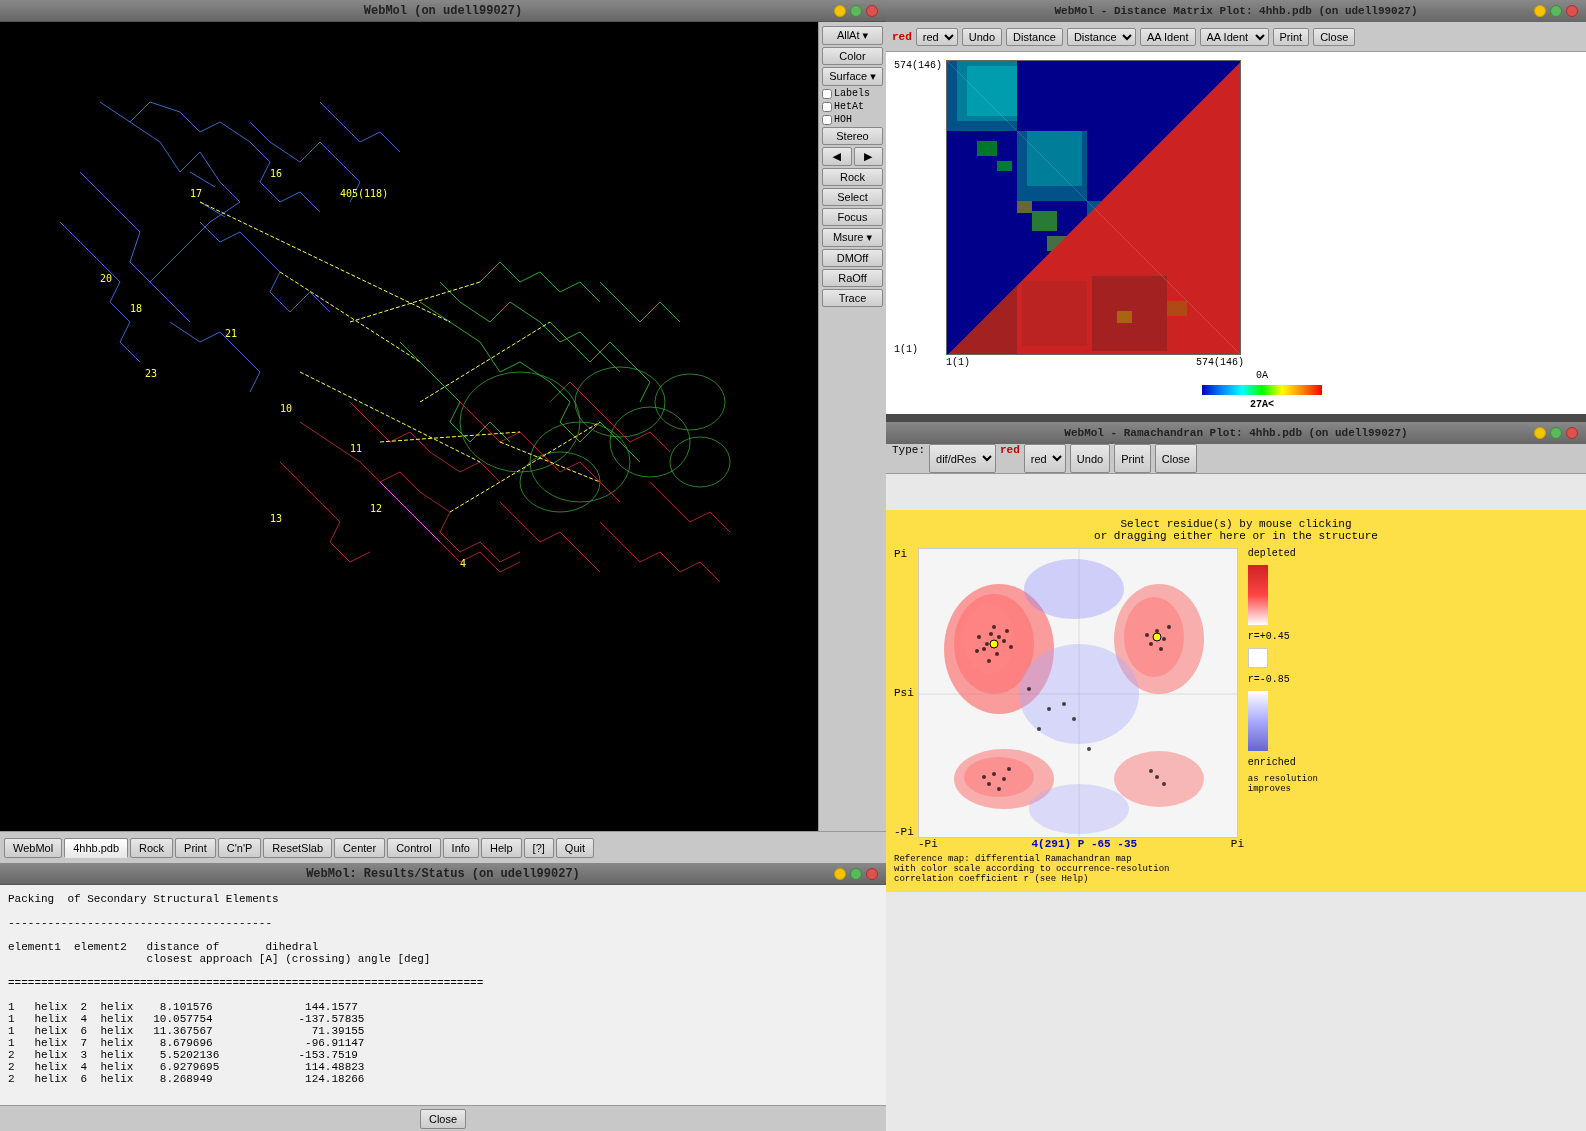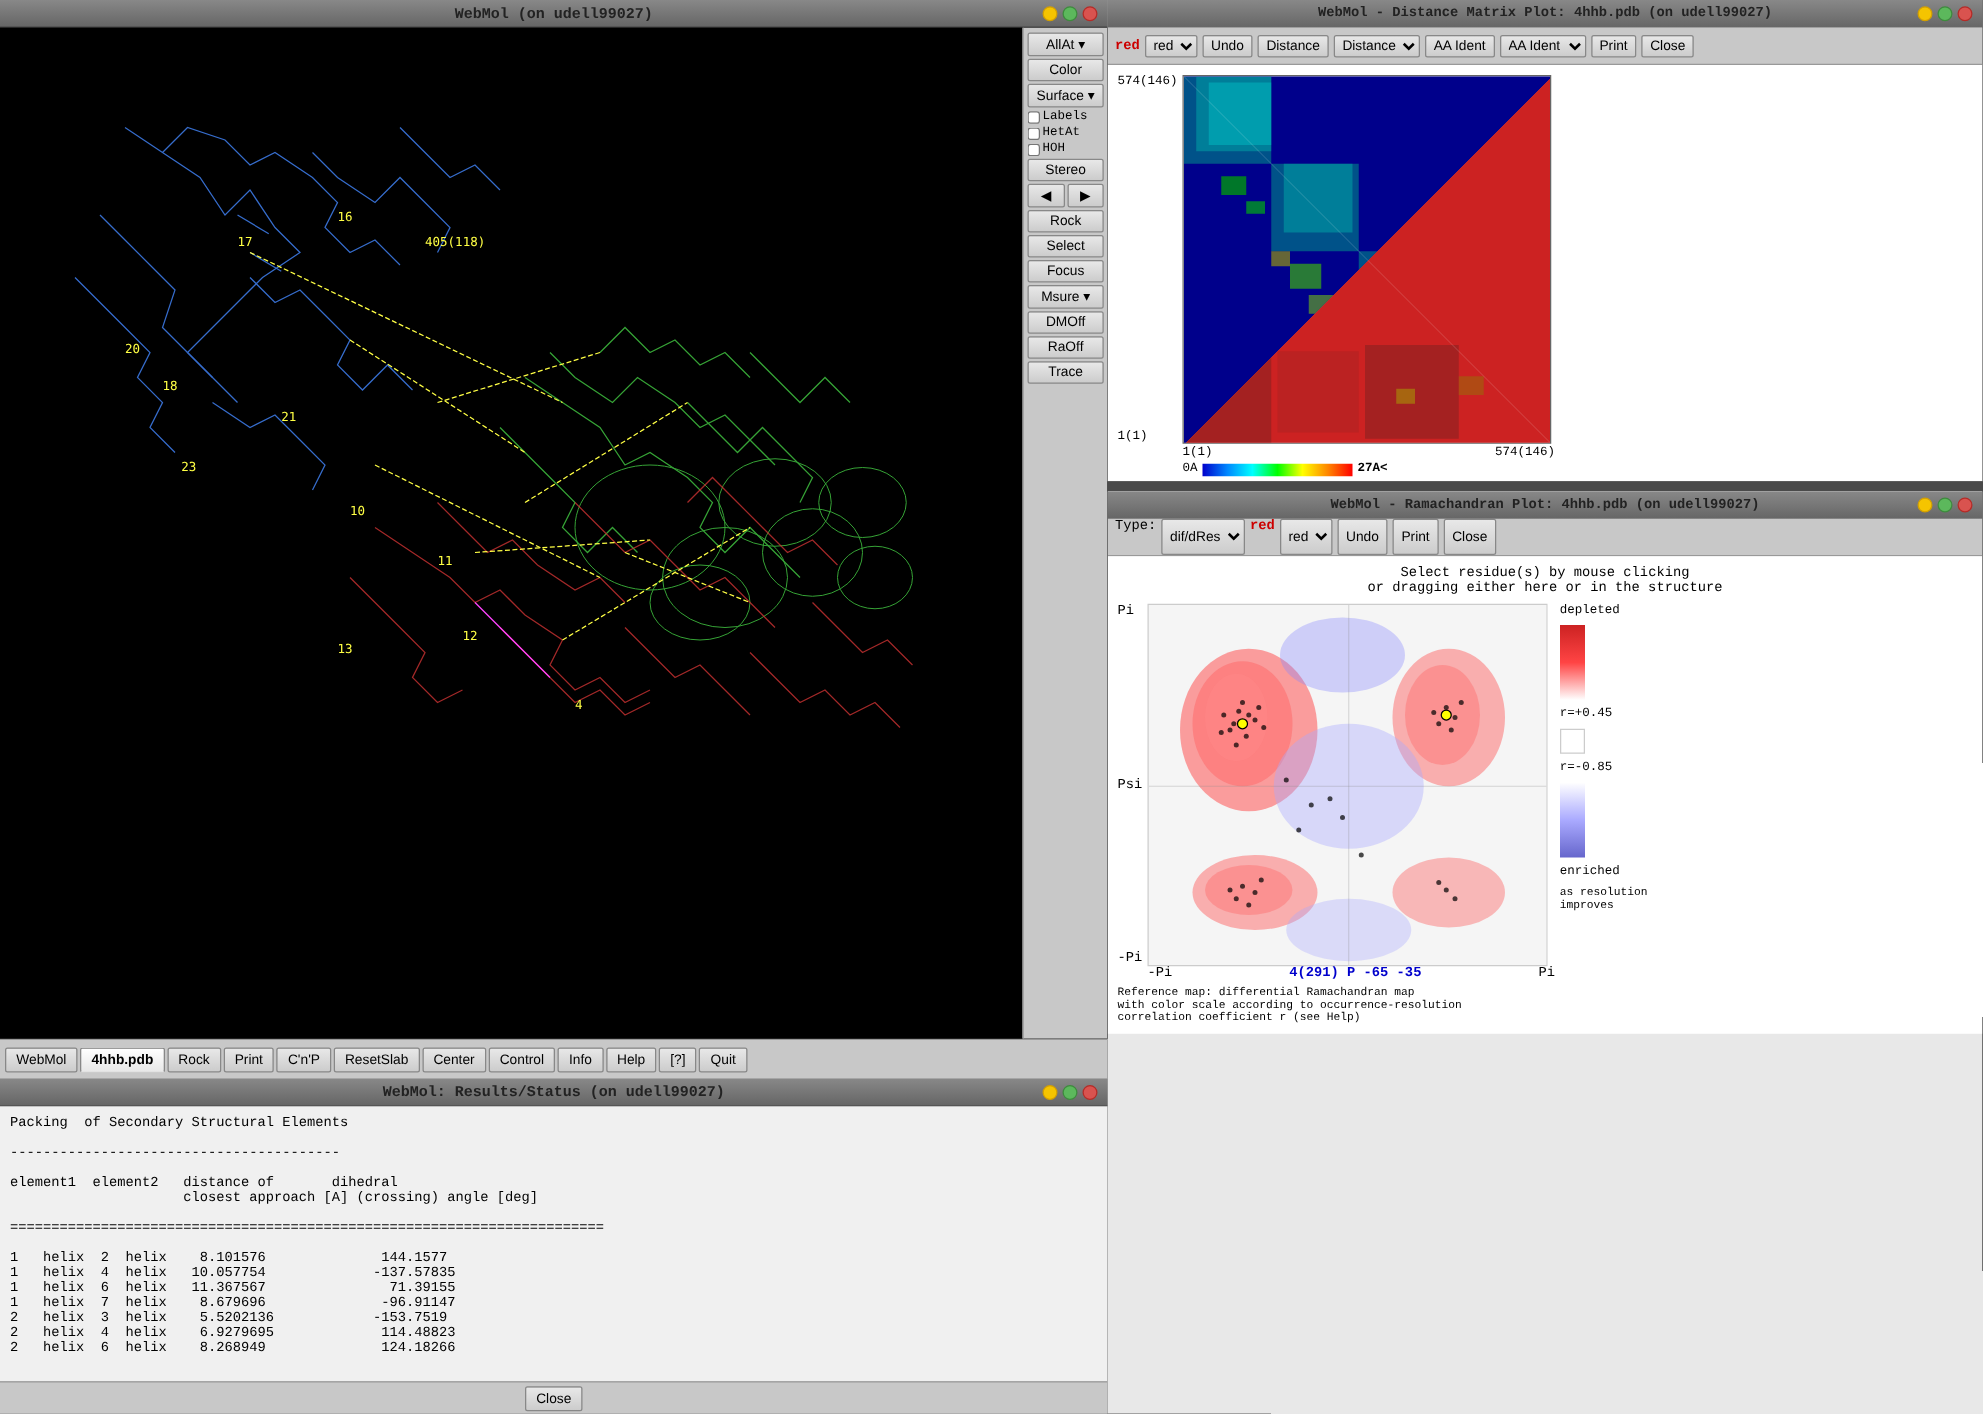--- a/index.html
+++ b/index.html
@@ -26,21 +26,21 @@
     .viewer-toolbar { position: absolute; right: 0; top: 0; width: 68px; background: #c8c8c8; border-left: 1px solid #999; display: flex; flex-direction: column; padding: 4px 3px; gap: 2px; height: 100%; }
     .toolbar-btn { background: linear-gradient(to bottom, #e8e8e8, #ccc); border: 1px solid #888; border-radius: 2px; font-size: 11px; padding: 2px 4px; cursor: pointer; text-align: center; color: #000; }
     .toolbar-arrow { display: flex; gap: 2px; }
     .toolbar-arrow .toolbar-btn { flex: 1; padding: 2px 2px; }
     .toolbar-checkbox { display: flex; align-items: center; gap: 2px; font-size: 10px; }
     .toolbar-checkbox input { width: 10px; height: 10px; }
 
     
     .tab-bar { background: #c8c8c8; height: 32px; display: flex; align-items: center; padding: 0 4px; gap: 2px; border-top: 1px solid #999; }
     .tab { background: linear-gradient(to bottom, #e8e8e8, #ccc); border: 1px solid #888; border-radius: 2px; font-size: 11px; padding: 3px 8px; cursor: pointer; color: #000; }
-    .tab.active { background: linear-gradient(to bottom, #fff, #e8e8e8); border-bottom-color: #e8e8e8; font-weight: bold; }
+    .tab.active { background: linear-gradient(to bottom, #fff, #e8e8e8); border-bottom-color: #e8e8e8; }
 
     
     .results-window { background: #c8c8c8; }
     .results-title-bar { background: linear-gradient(to bottom, #888, #666); height: 22px; display: flex; align-items: center; justify-content: center; color: #222; font-size: 12px; font-weight: bold; border-bottom: 1px solid #555; position: relative; }
     .results-content { background: #f0f0f0; padding: 8px; font-family: 'Courier New', monospace; font-size: 11px; overflow-y: auto; height: 220px; }
     .results-close-bar { background: #c8c8c8; height: 26px; display: flex; align-items: center; justify-content: center; border-top: 1px solid #999; }
 
     
     .right-panel { width: 700px; height: 1131px; display: flex; flex-direction: column; background: #4a4a4a; }
 
@@ -319,21 +319,21 @@
               <line x1="0" y1="0" x2="295" y2="295" stroke="#ffffff" stroke-width="0.5" opacity="0.3"></line>
             </svg>
           </div>
         </div>
 
         <div style="display:flex;justify-content:space-between;padding-left:52px;width:350px;margin-top:2px;">
           <span style="font-size:10px;">1(1)</span>
           <span style="font-size:10px;">574(146)</span>
         </div>
 
-        <div style="display:flex;align-items:center;gap:4px;padding-left:52px;margin-top:2px;">
+        <div style="display:flex;align-items:center;gap:4px;padding-left:52px;margin-top:2px;flex-direction:column;">
           <span style="font-size:10px;">0A</span>
           <div style="width:120px;height:10px;background:linear-gradient(to right,#0000cc,#0088ff,#00ffff,#00ff00,#ffff00,#ff8800,#ff0000);"></div>
           <span style="font-size:10px;font-weight:bold;">27A&lt;</span>
         </div>
       </div>
     </div>
 
     <div style="height:8px;background:#4a4a4a;"></div>
 
     <div class="rama-window">
@@ -348,21 +348,21 @@
       <div class="rama-toolbar">
         <span>Type:</span>
         <select class="dist-select"><option>dif/dRes</option></select>
         <span style="color:#cc0000;font-weight:bold;">red</span>
         <select class="dist-select"><option>red</option></select>
         <button class="dist-btn">Undo</button>
         <button class="dist-btn">Print</button>
         <button class="dist-btn">Close</button>
       </div>
 
-      <div style="background:#ffffff;padding:8px;">
+      <div style="background:#fde047;padding:8px;margin-top:36px;">
         <div style="text-align:center;font-size:11px;margin-bottom:6px;">
           <div>Select residue(s) by mouse clicking</div>
           <div>or dragging either here or in the structure</div>
         </div>
         <div style="display:flex;align-items:flex-start;">
 
           <div style="display:flex;flex-direction:column;justify-content:space-between;height:290px;margin-right:4px;font-size:11px;">
             <span>Pi</span>
             <span>Psi</span>
             <span>-Pi</span>

